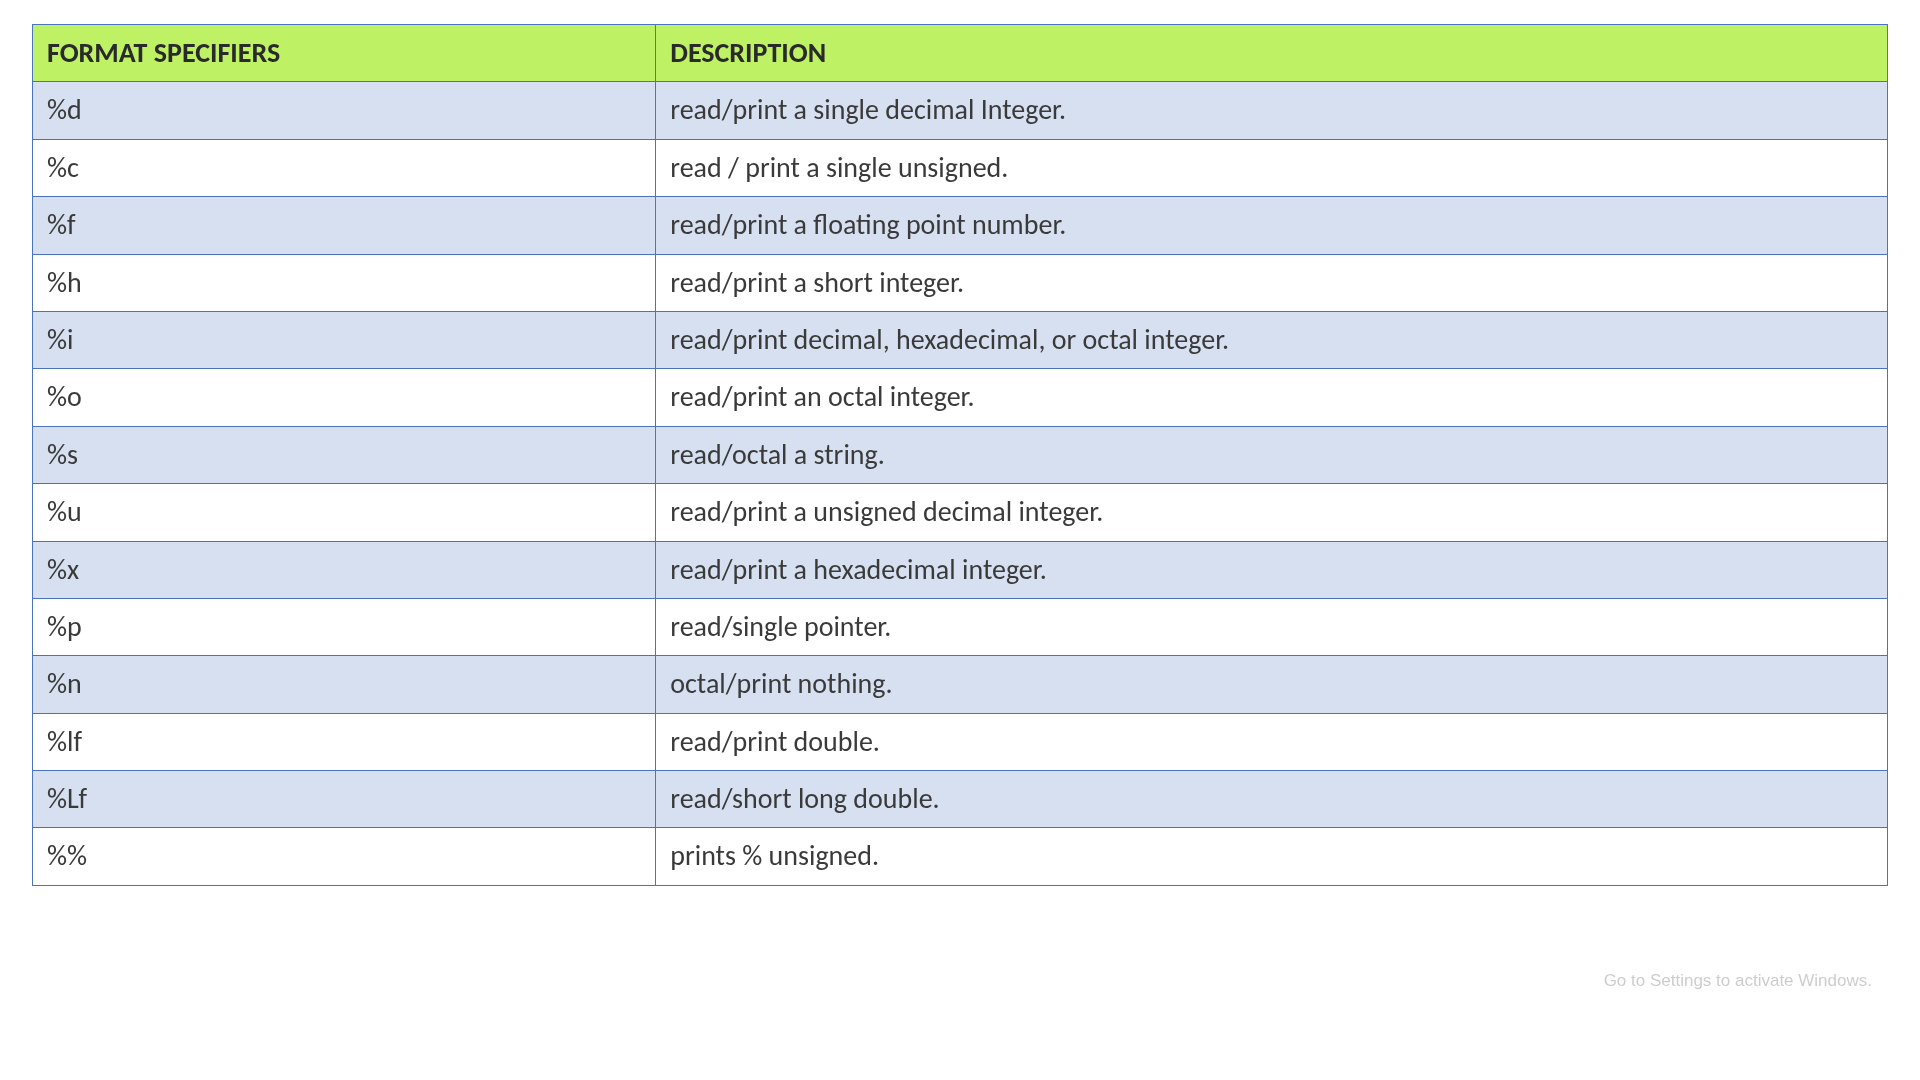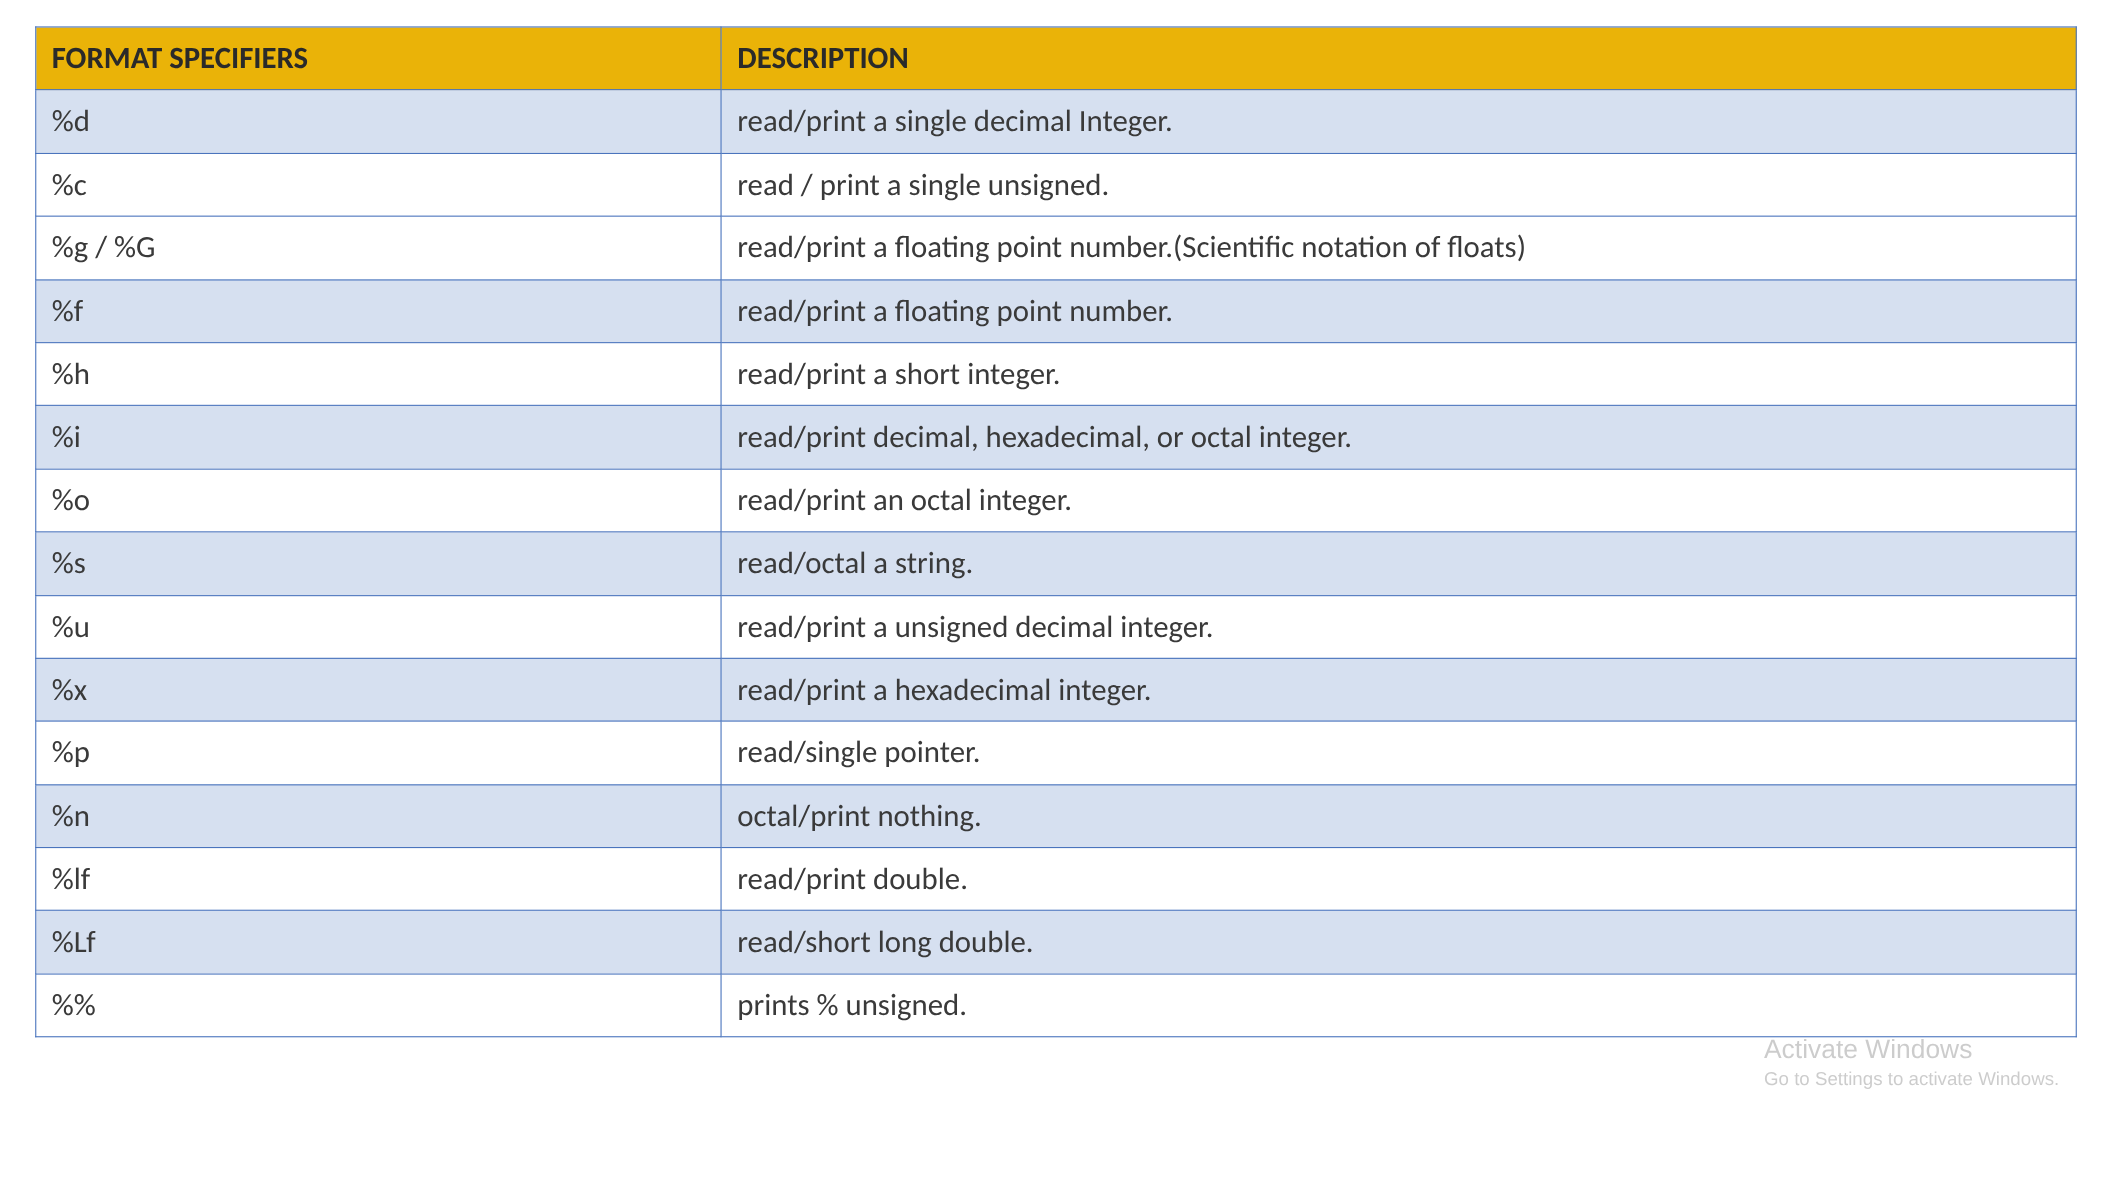--- a/index.html
+++ b/index.html
@@ -31,21 +31,21 @@
       border: 1px solid #4a74bd;
       padding: 10px 14px;
       font-size: 28px;
       text-align: left;
       vertical-align: middle;
       color: #3a3a3a;
       line-height: 1.3;
     }
     table.format-table th {
       font-weight: 700;
-      background: #eab308;
+      background: #bef264;
       color: #2a2a2a;
     }
     table.format-table tbody tr.shaded td {
       background: #d6e0f0;
     }
     table.format-table tbody tr.plain td {
       background: #ffffff;
     }
     .watermark {
       position: absolute;
@@ -81,24 +81,20 @@
     </tr>
   </thead>
   <tbody>
     <tr class="shaded">
       <td>%d</td>
       <td>read/print a single decimal Integer.</td>
     </tr>
     <tr class="plain">
       <td>%c</td>
       <td>read / print a single unsigned.</td>
-    </tr>
-    <tr class="plain">
-      <td>%g / %G</td>
-      <td>read/print a floating point number.(Scientific notation of floats)</td>
     </tr>
     <tr class="shaded">
       <td>%f</td>
       <td>read/print a floating point number.</td>
     </tr>
     <tr class="plain">
       <td>%h</td>
       <td>read/print a short integer.</td>
     </tr>
     <tr class="shaded">
@@ -138,15 +134,14 @@
       <td>read/short long double.</td>
     </tr>
     <tr class="plain">
       <td>%%</td>
       <td>prints % unsigned.</td>
     </tr>
   </tbody>
 </table>
 
 <div class="watermark">
-  <div class="wm-title">Activate Windows</div>
   <div class="wm-sub">Go to Settings to activate Windows.</div>
 </div>
 
 </body></html>

